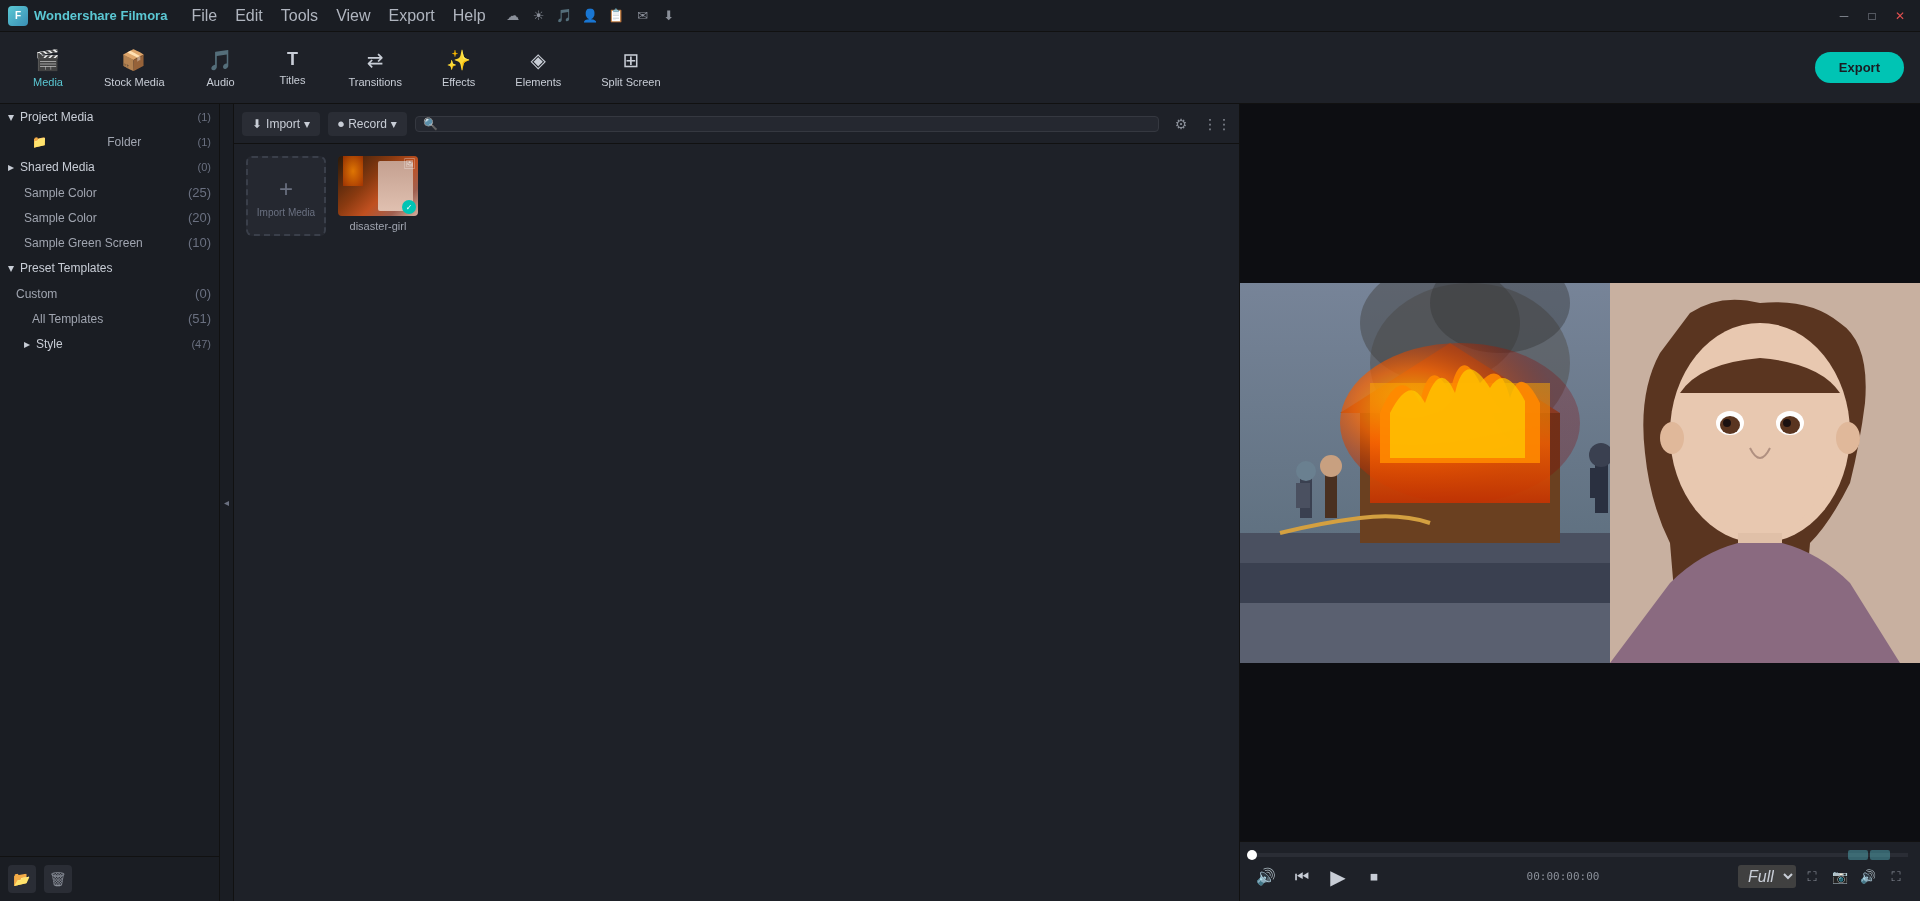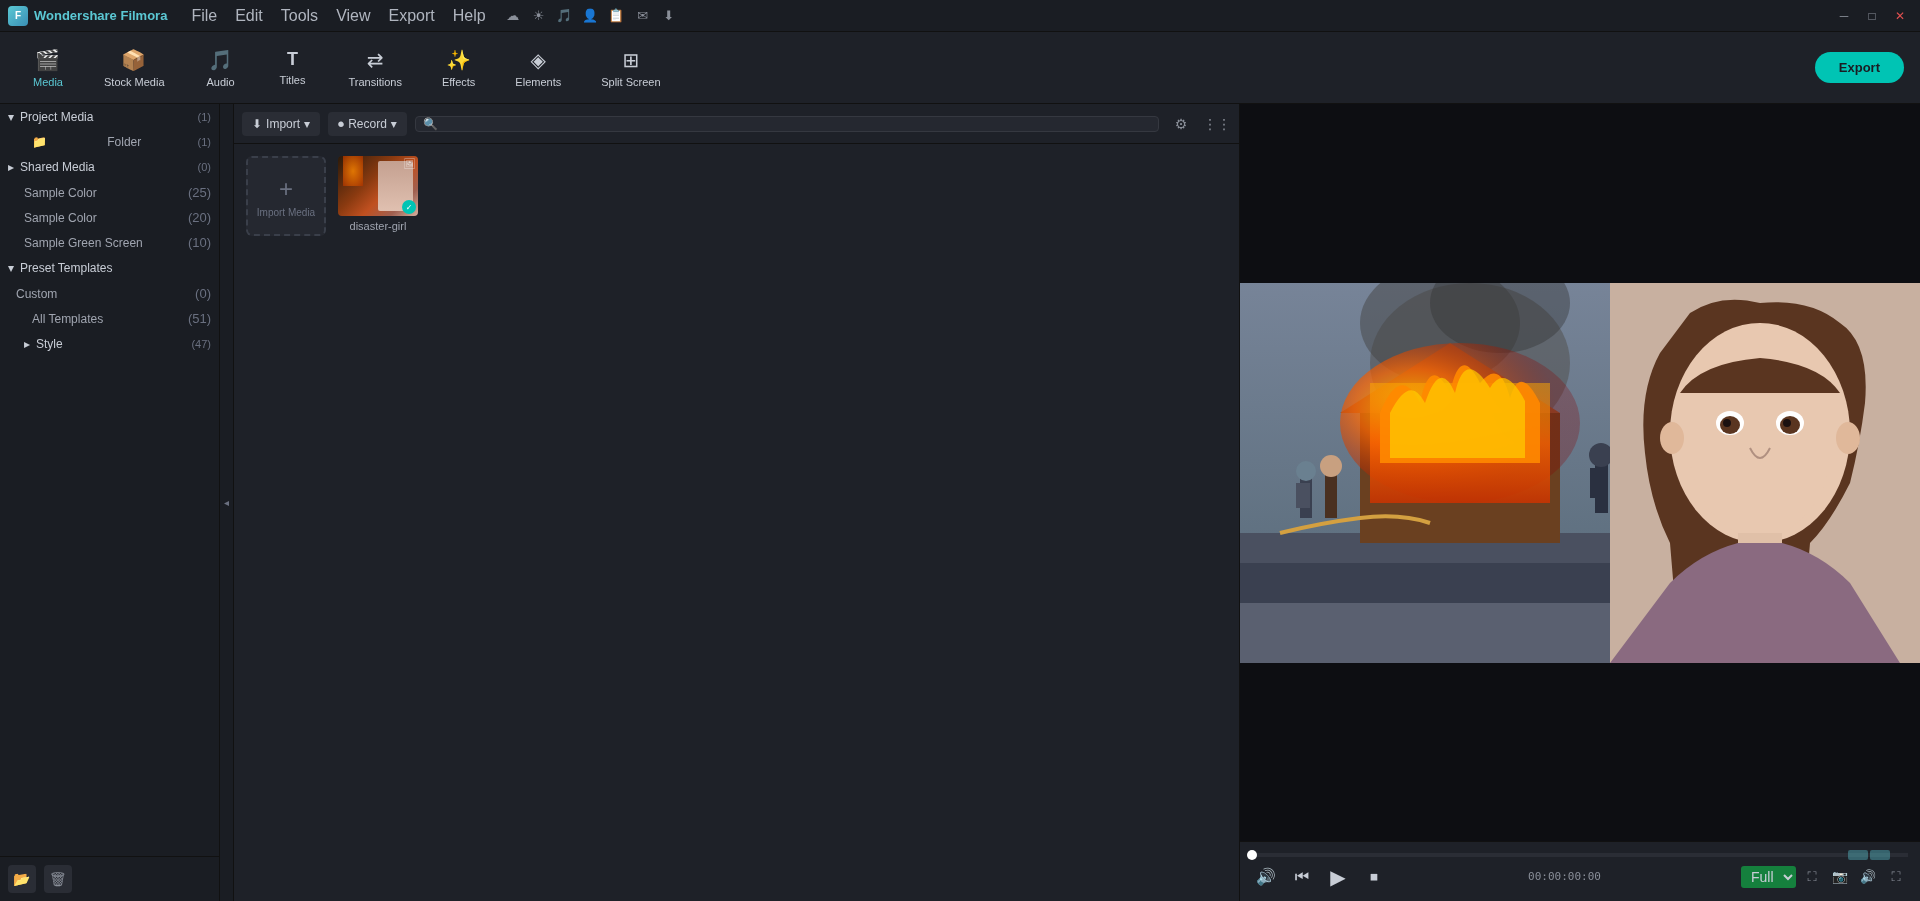--- a/index.html
+++ b/index.html
@@ -67,21 +67,21 @@
     #preview-video .video-frame { width: 100%; height: 380px; background: #111; position: relative; overflow: hidden; }
     #preview-controls { height: 60px; background: #1e2128; display: flex; flex-direction: column; justify-content: center; border-top: 1px solid #111; }
     .progress-bar { height: 4px; background: #2a2d35; margin: 0 12px 6px; position: relative; }
     .progress-fill { height: 100%; background: #5bc8d4; width: 0%; }
     .progress-dot { width: 10px; height: 10px; background: white; border-radius: 50%; position: absolute; top: -3px; left: 0%; transform: translateX(-50%); }
     .progress-range { position: absolute; top: -3px; right: 4px; width: 20px; height: 10px; background: #5bc8d4; opacity: 0.4; border-radius: 2px; }
     .control-row { display: flex; align-items: center; justify-content: space-between; padding: 0 12px; }
     .playback-btns { display: flex; align-items: center; gap: 8px; }
     .play-btn { width: 28px; height: 28px; background: none; border: none; color: #c8cdd6; cursor: pointer; display: flex; align-items: center; justify-content: center; font-size: 16px; }
     .time-display { color: #8a8f99; font-size: 11px; font-family: monospace; }
-    .quality-select { background: #15803d; border: none; color: #c8cdd6; font-size: 14px; padding: 2px 6px; border-radius: 3px; cursor: pointer; }
+    .quality-select { background: #404040; border: none; color: #c8cdd6; font-size: 16px; padding: 2px 6px; border-radius: 3px; cursor: pointer; font-style: italic; }
     .right-controls { display: flex; align-items: center; gap: 4px; }
     .ctrl-btn { width: 24px; height: 24px; background: none; border: none; color: #8a8f99; cursor: pointer; display: flex; align-items: center; justify-content: center; font-size: 13px; }
   </style>
 </head>
 <body>
 
 <div id="titlebar">
   <div class="logo">
     <div class="logo-icon">F</div>
     <span>Wondershare Filmora</span>

